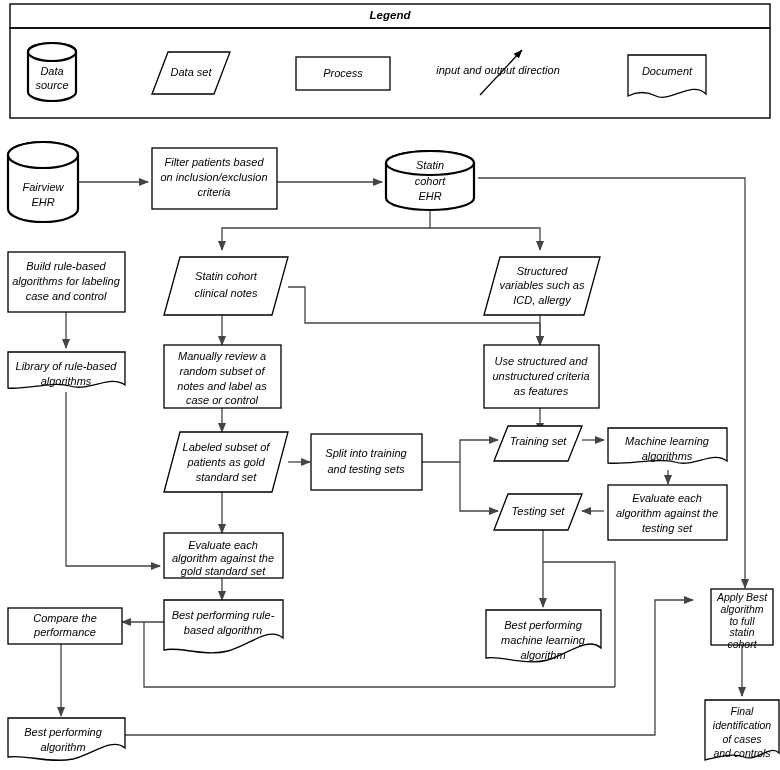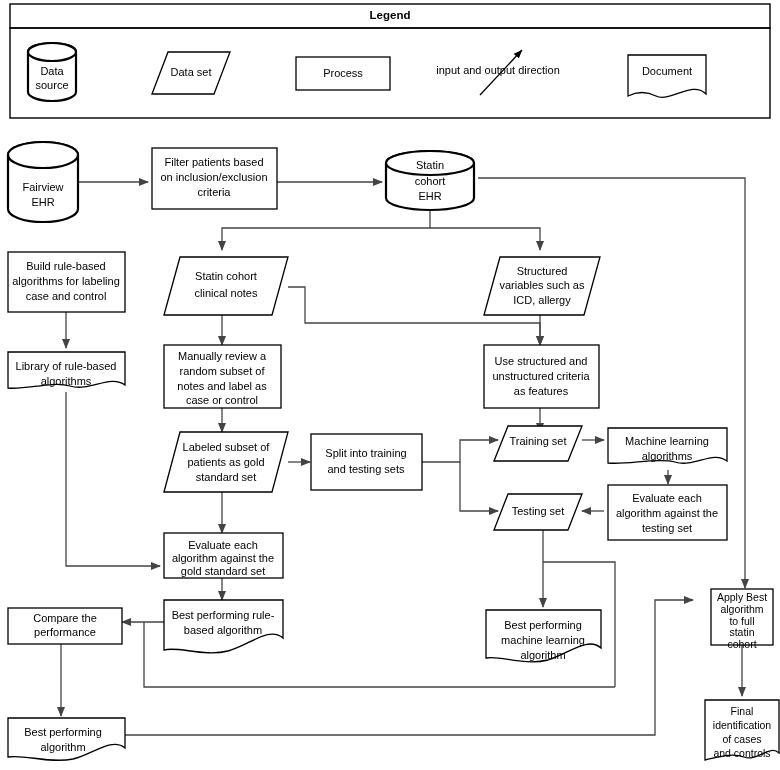--- a/index.html
+++ b/index.html
@@ -3,21 +3,21 @@
 <meta charset="utf-8">
 <title>Flowchart</title>
 <style>
   html,body{margin:0;padding:0;background:#ffffff;}
   body{
     width:780px;height:770px;
     font-family:"Liberation Sans","DejaVu Sans",sans-serif;
     color:#000000;
     overflow:hidden;
   }
-  #stage{position:relative;width:780px;height:670px;}
+  #stage{position:relative;width:780px;height:670px;font-style:italic;}
   svg#diagram{position:absolute;left:0;top:0;width:780px;height:770px;}
   .shape-stroke{fill:#ffffff;stroke:#000000;stroke-width:1.3;}
   .cyl-stroke{fill:#ffffff;stroke:#000000;stroke-width:2.2;}
   .conn{fill:none;stroke:#444444;stroke-width:1.3;}
   .conn-dark{fill:none;stroke:#000000;stroke-width:1.3;}
   .legend-box{fill:none;stroke:#000000;stroke-width:1.4;}
   text{font-family:"Liberation Sans","DejaVu Sans",sans-serif;}
   .lbl{font-size:11px;fill:#000000;text-anchor:middle;dominant-baseline:middle;}
   .lbl-sm{font-size:10.5px;fill:#000000;text-anchor:middle;dominant-baseline:middle;}
   .lbl-legend{font-size:11px;fill:#000000;text-anchor:middle;dominant-baseline:middle;}

